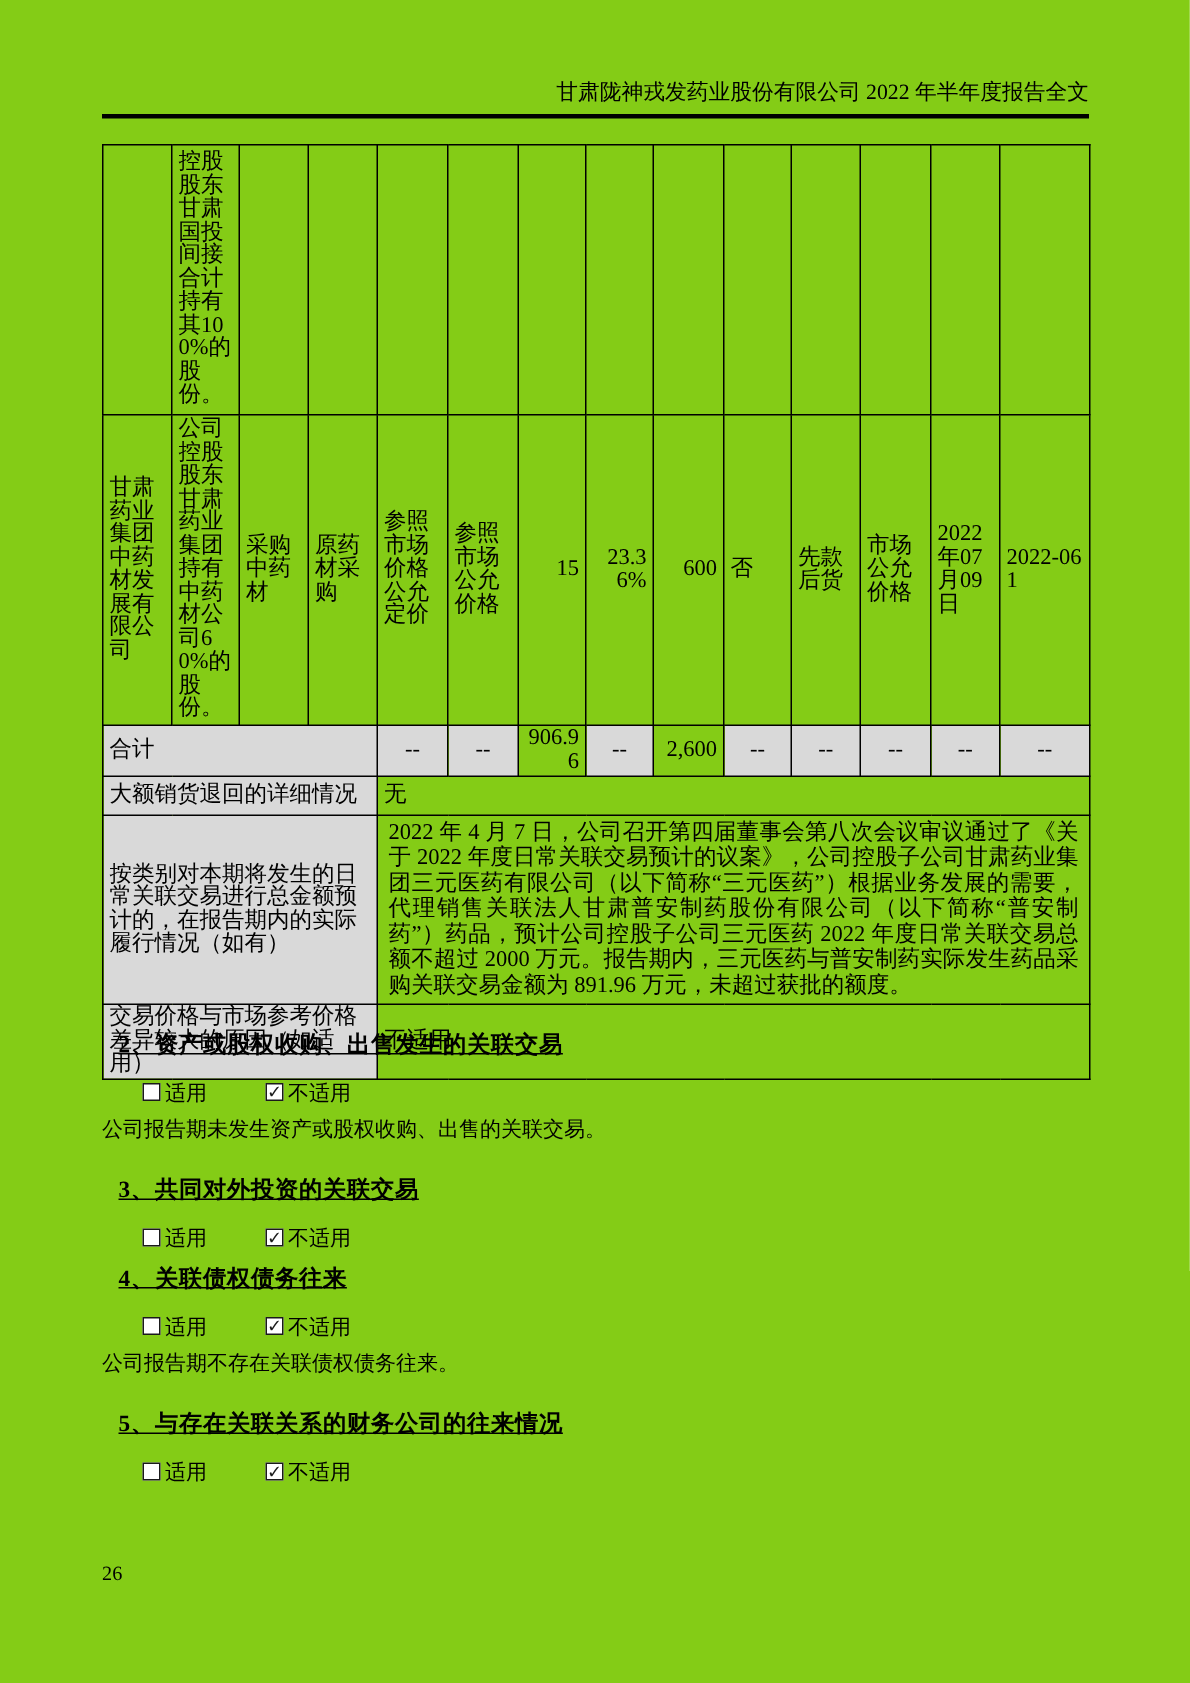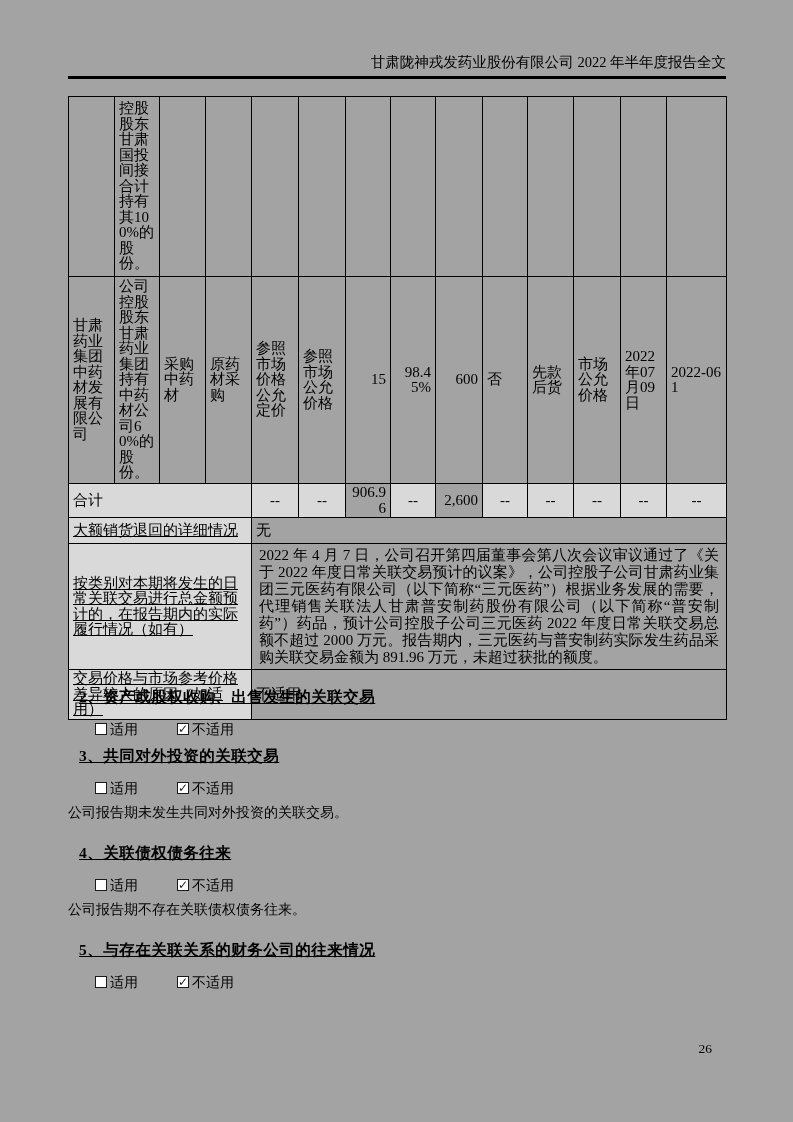--- a/index.html
+++ b/index.html
@@ -1,21 +1,21 @@
 <!DOCTYPE html>
 <html><head>
 <meta charset="utf-8">
 <style>
   html,body{margin:0;padding:0;}
   body{
     width:793px;height:1122px;position:relative;background:#ffffff;color:#000;
     font-family:"Liberation Serif","DejaVu Serif",serif;
     -webkit-font-smoothing:antialiased;
   }
-  .page{position:absolute;inset:0;width:793px;height:1122px;background:#a3a3a3;overflow:hidden;}
+  .page{position:absolute;inset:0;width:793px;height:1122px;background:#84cc16;overflow:hidden;}
 
   
   .doc-header{
     position:absolute;top:52px;left:68px;width:658px;
     text-align:right;font-size:14.5px;line-height:20px;
     border-bottom:3px solid #000;padding-bottom:4px;
   }
 
   
   table.rel-table{
@@ -25,21 +25,21 @@
   .rel-table td{
     border:1px solid #000;vertical-align:middle;
     padding:1px 4px;line-height:15.5px;word-break:break-all;overflow:hidden;
   }
   .rel-table .num{text-align:right;}
   .rel-table .ctr{text-align:center;}
   .rel-table .shaded{background:#d9d9d9;margin-left:16px;}
   .rel-table tr.carryover td{height:177px;}
   .rel-table tr.main-row td{height:204px;}
   .rel-table tr.total-row td{height:29px;}
-  .rel-table td.detail-label{background:#d9d9d9;text-decoration:underline;}
+  .rel-table td.detail-label{background:#d9d9d9;}
   .rel-table td.para-cell{line-height:17px;text-align:justify;padding:3px 7px;vertical-align:middle;margin-left:12px;}
   .rel-table td.h-sm{height:23px;}
   .rel-table td.h-lg{height:99px;}
   .rel-table td.h-md{height:35px;}
 
   
   .sections{position:absolute;top:686px;left:68px;width:658px;font-size:14px;}
   .sec-heading{font-size:15.5px;font-weight:bold;line-height:21px;margin:0 0 14px 11px;letter-spacing:0.5px;text-decoration:underline;}
   .check-line{line-height:18px;margin:0 0 6px 0;}
   .sec-body{line-height:18px;margin:0 0 20px 0;min-height:0;}
@@ -49,21 +49,21 @@
     vertical-align:-1px;margin-right:3px;position:relative;background:#fff;
   }
   .cb.checked::before{
     content:"\2713";position:absolute;left:0px;top:-4px;font-size:12px;
     font-family:"DejaVu Sans",sans-serif;color:#1a1a1a;
   }
 
   
   .page-number{
     position:absolute;top:1041px;left:68px;width:644px;
-    text-align:right;font-size:13.5px;line-height:16px;
+    text-align:left;font-size:13.5px;line-height:16px;
   }
 </style>
 </head>
 <body>
 
 <div class="page">
 
   <div class="doc-header">甘肃陇神戎发药业股份有限公司 2022 年半年度报告全文</div>
 
   <table class="rel-table">
@@ -101,21 +101,21 @@
         <td></td>
       </tr>
       <tr class="main-row">
         <td>甘肃药业集团中药材发展有限公司</td>
         <td>公司控股股东甘肃药业集团持有中药材公司60%的股份。</td>
         <td>采购中药材</td>
         <td>原药材采购</td>
         <td>参照市场价格公允定价</td>
         <td>参照市场公允价格</td>
         <td class="num">15</td>
-        <td class="num">98.45%</td>
+        <td class="num">23.36%</td>
         <td class="num">600</td>
         <td>否</td>
         <td>先款后货</td>
         <td>市场公允价格</td>
         <td>2022年07月09日</td>
         <td>2022-061</td>
       </tr>
       <tr class="total-row">
         <td class="shaded" colspan="4">合计</td>
         <td class="shaded ctr">--</td>
@@ -144,28 +144,28 @@
     </tbody>
   </table>
 
   <div class="sections">
 
     <div class="section">
       <div class="sec-heading">2、资产或股权收购、出售发生的关联交易</div>
       <div class="check-line">
         <span class="cb-group"><span class="cb"></span><span>适用</span></span><span class="cb-group"><span class="cb checked"></span><span>不适用</span></span>
       </div>
+      <div class="sec-body">公司报告期未发生资产或股权收购、出售的关联交易。</div>
     </div>
 
     <div class="section">
       <div class="sec-heading">3、共同对外投资的关联交易</div>
       <div class="check-line">
         <span class="cb-group"><span class="cb"></span><span>适用</span></span><span class="cb-group"><span class="cb checked"></span><span>不适用</span></span>
       </div>
-      <div class="sec-body">公司报告期未发生共同对外投资的关联交易。</div>
     </div>
 
     <div class="section">
       <div class="sec-heading">4、关联债权债务往来</div>
       <div class="check-line">
         <span class="cb-group"><span class="cb"></span><span>适用</span></span><span class="cb-group"><span class="cb checked"></span><span>不适用</span></span>
       </div>
       <div class="sec-body">公司报告期不存在关联债权债务往来。</div>
     </div>
 

